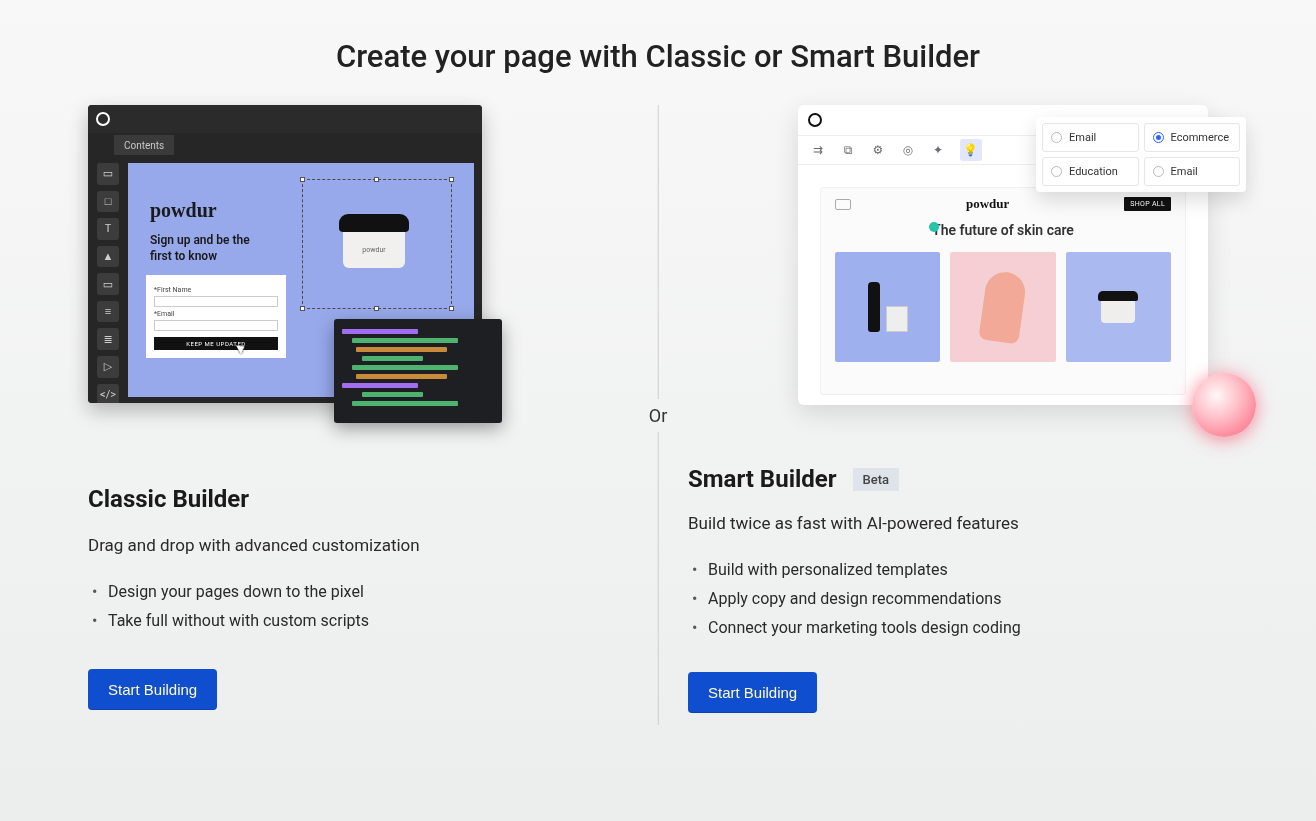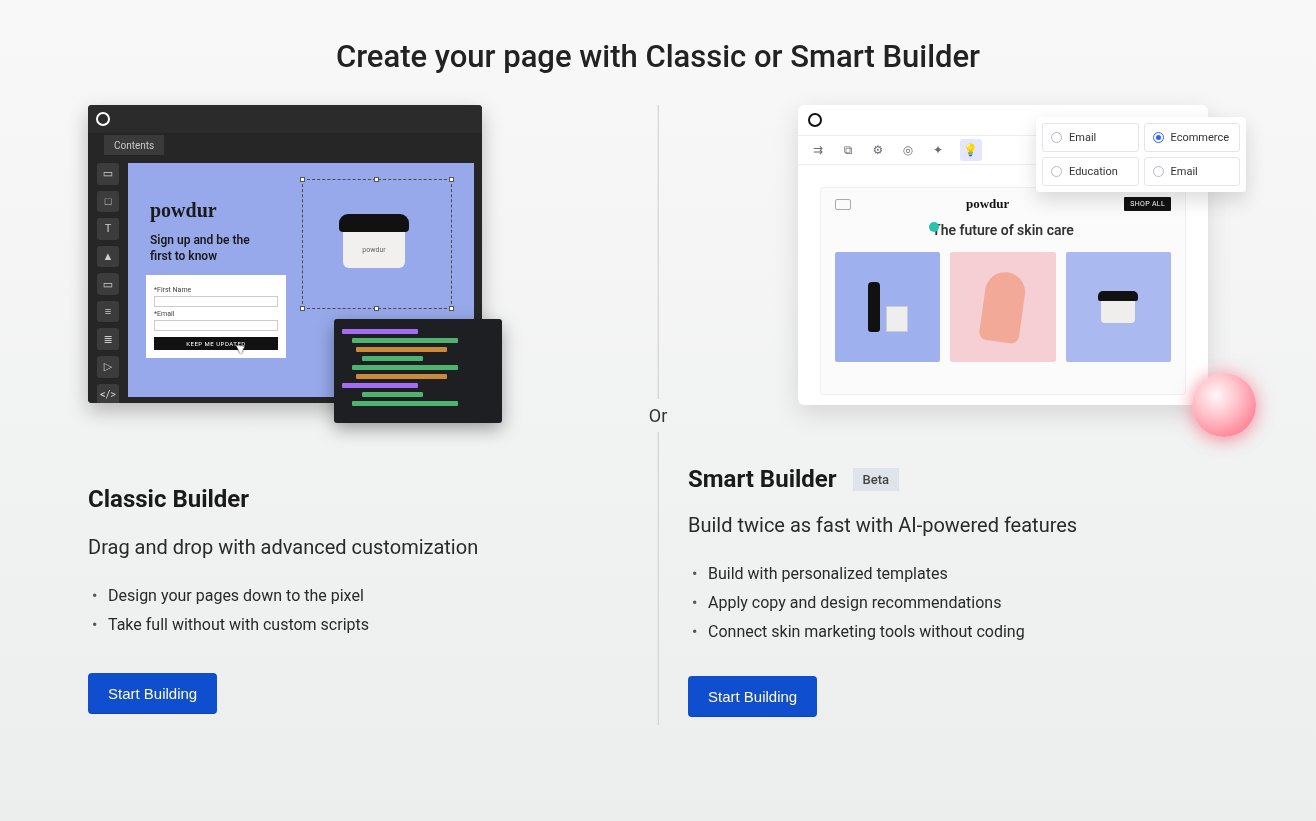--- a/index.html
+++ b/index.html
@@ -253,21 +253,21 @@
   
   .section-title{
     font-size:24px; font-weight:700; color:#1a1a1a;
     display:flex; align-items:center; gap:16px;
   }
   .beta{
     background:#dfe4ea; color:#444; font-size:13px; font-weight:500;
     padding:4px 10px; border-radius:0px;
   }
   .subtitle{
-    font-size:20px; color:#2a2a2a; margin-top:22px;
+    font-size:17px; color:#2a2a2a; margin-top:22px;
   }
   .bullets{ margin-top:22px; padding-left:4px;}
   .bullets li{
     list-style:none; font-size:16px; color:#2a2a2a;
     padding:5px 0 5px 16px; position:relative;
   }
   .bullets li::before{
     content:"•"; position:absolute; left:0; color:#555;
   }
   .cta{
@@ -295,21 +295,21 @@
     <div class="divider-or">Or</div>
     <div class="divider-line"></div>
   </div>
 
   <div class="col col-left">
     <div class="classic-preview">
       <div class="classic-frame">
         <div class="classic-topbar">
           <div class="classic-logo"></div>
         </div>
-        <div style="padding-left:8px;">
+        <div style="padding-left:18px;">
           <div class="classic-tab">Contents</div>
         </div>
         <div class="classic-body">
           <div class="classic-sidebar">
             <div class="side-ico">▭</div>
             <div class="side-ico">□</div>
             <div class="side-ico">T</div>
             <div class="side-ico">▲</div>
             <div class="side-ico">▭</div>
             <div class="side-ico">≡</div>
@@ -430,17 +430,17 @@
     </div>
 
     <div class="section-title">
       <span>Smart Builder</span>
       <span class="beta">Beta</span>
     </div>
     <div class="subtitle">Build twice as fast with AI-powered features</div>
     <ul class="bullets">
       <li>Build with personalized templates</li>
       <li>Apply copy and design recommendations</li>
-      <li>Connect skin marketing tools without coding</li>
+      <li>Connect your marketing tools design coding</li>
     </ul>
     <button class="cta">Start Building</button>
   </div>
 </div>
 
 </body></html>

